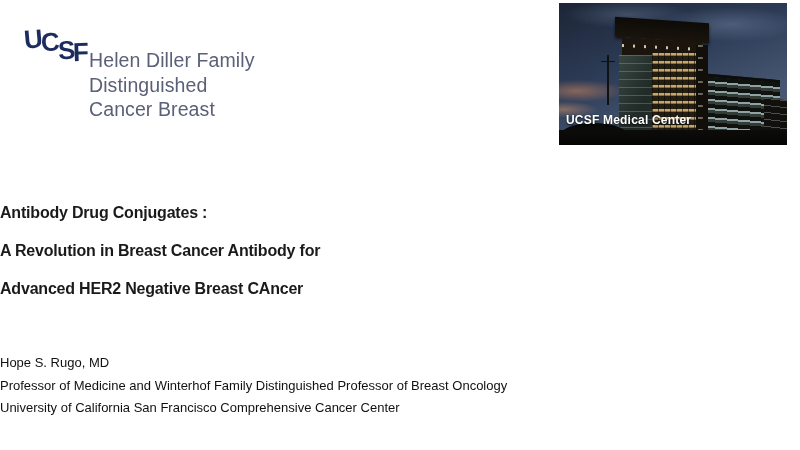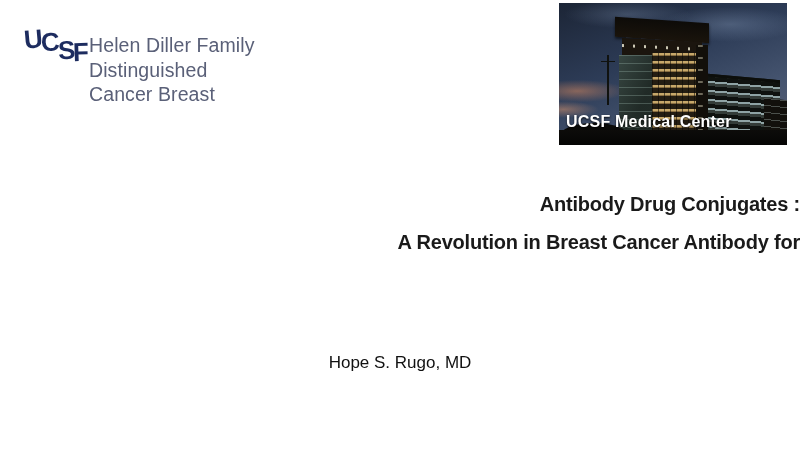--- a/index.html
+++ b/index.html
@@ -26,21 +26,21 @@
   }
   .logo-mark span { position: relative; display: inline-block; }
   .logo-mark .l-u { top: 0px;  transform: rotate(-5deg); }
   .logo-mark .l-c { top: 3px;  transform: rotate(-4deg); }
   .logo-mark .l-s { top: 11px; transform: rotate(-3deg); }
   .logo-mark .l-f { top: 13px; transform: rotate(-2deg); }
 
   .logo-text {
     position: absolute;
     left: 89px;
-    top: 33px;
+    top: 48px;
     color: #5a6078;
     font-size: 19.5px;
     line-height: 24.5px;
     font-weight: 400;
     letter-spacing: 0.1px;
   }
 
   
   .photo {
     position: absolute;
@@ -118,48 +118,47 @@
     background: linear-gradient(to top, #050504, #0d0c0a);
   }
   .fg-mound {
     left: 0; bottom: 8px; width: 70px; height: 14px;
     background: #0a0a08;
     border-radius: 50% 50% 0 0 / 100% 100% 0 0;
   }
   .photo-caption {
     left: 7px; top: 110px;
     color: #ffffff;
-    font-size: 16px;
+    font-size: 12px;
     font-weight: bold;
     letter-spacing: 0.2px;
     text-shadow: 0 1px 2px rgba(0,0,0,0.9);
     white-space: nowrap;
   }
 
   
   .title-block {
     position: absolute;
-    left: 0; top: 185px;
+    left: 0; top: 194px;
     width: 100%;
-    text-align: right;
+    text-align: left;
     color: #1a1a1a;
-    font-size: 20px;
+    font-size: 16px;
     font-weight: bold;
     line-height: 38px;
     letter-spacing: -0.2px;
   }
 
   
   .speaker-block {
     position: absolute;
     left: 0; top: 352px;
     width: 100%;
-    text-align: center;
     color: #111111;
-    font-size: 17px;
+    font-size: 13px;
     font-weight: 400;
     line-height: 22.5px;
   }
 </style>
 </head>
 <body>
 
 <div class="slide">
 
   <div class="logo-mark">
@@ -183,19 +182,22 @@
     <div class="bldg-right"></div>
     <div class="bldg-far"></div>
     <div class="fg-mound"></div>
     <div class="foreground"></div>
     <div class="photo-caption">UCSF Medical Center</div>
   </div>
 
   <div class="title-block">
     <div>Antibody Drug Conjugates :</div>
     <div>A Revolution in Breast Cancer Antibody for</div>
+    <div>Advanced HER2 Negative Breast CAncer</div>
   </div>
 
   <div class="speaker-block">
     <div>Hope S. Rugo, MD</div>
+    <div>Professor of Medicine and Winterhof Family Distinguished Professor of Breast Oncology</div>
+    <div>University of California San Francisco Comprehensive Cancer Center</div>
   </div>
 
 </div>
 
 </body></html>

